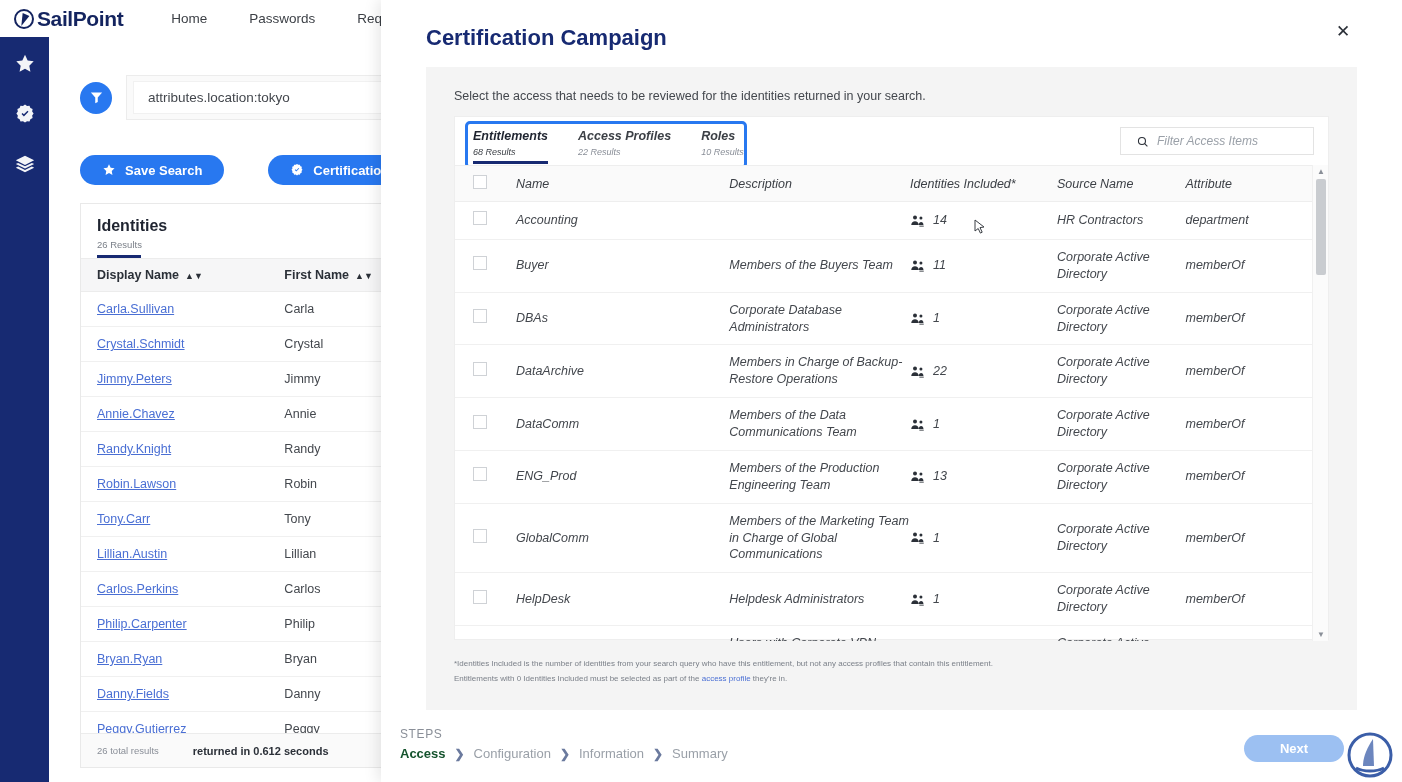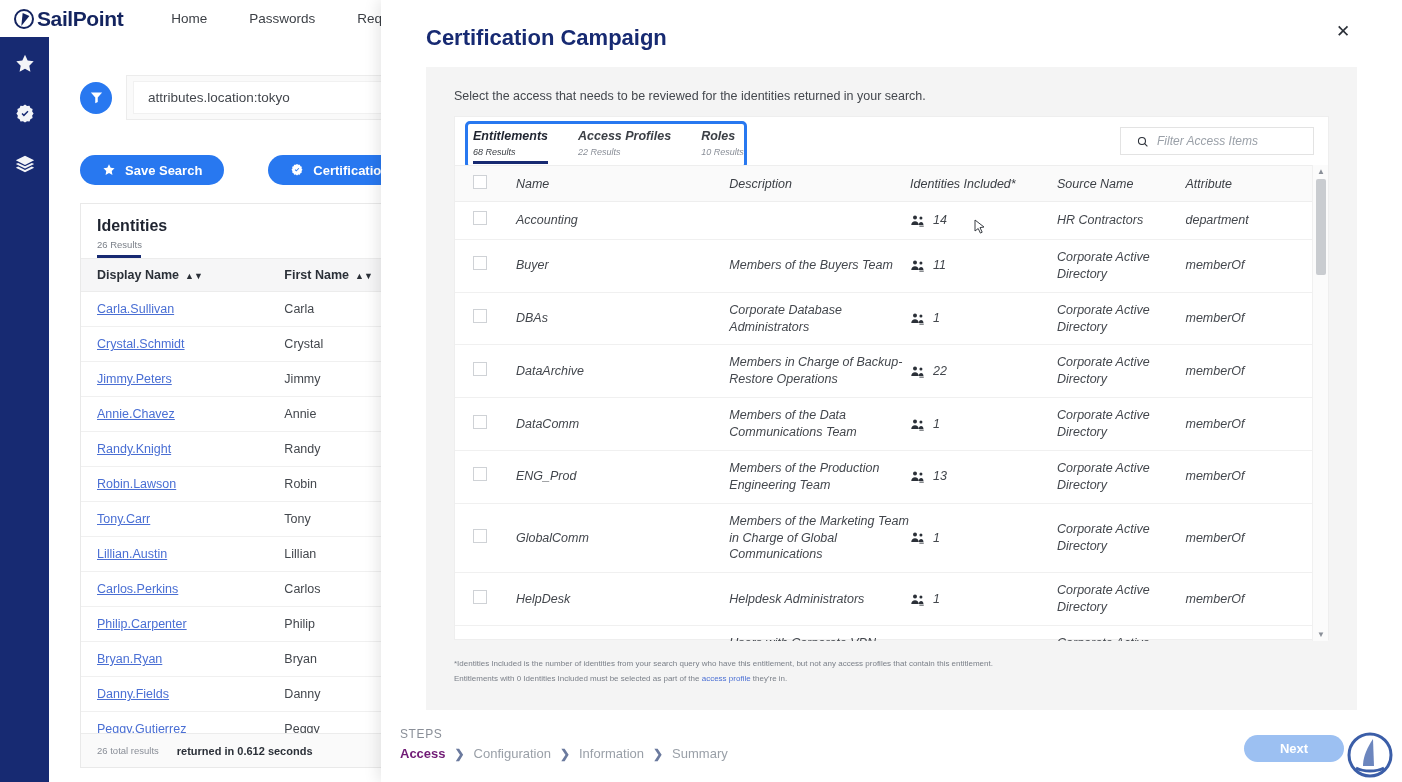--- a/index.html
+++ b/index.html
@@ -84,21 +84,21 @@
   }
   .idtable td {
     font-size:12.5px; color:#43474d; padding:10px 0 10px 16px;
     border-bottom:1px solid #f0f0f0; white-space:nowrap;
   }
   .idlink { color:#4a6fd4; text-decoration:underline; cursor:pointer; }
   .sorticon { display:inline-block; margin-left:6px; color:#2b3038; font-size:9px; line-height:1; }
   .idcard-foot {
     position:absolute; left:0; bottom:0; width:100%; height:34px;
     background:#fafafa; border-top:1px solid #ececec;
-    display:flex; align-items:center; gap:18px; padding-left:16px;
+    display:flex; align-items:center; gap:34px; padding-left:16px;
   }
   .foot-a { font-size:9.5px; color:#8a8f98; }
   .foot-b { font-size:11px; color:#2b3038; font-weight:bold; }
 
   
   .modal {
     position:absolute; left:381px; top:0; width:1021px; height:782px;
     background:#ffffff; z-index:5;
     box-shadow:-3px 0 14px rgba(0,0,0,0.10);
   }
@@ -183,21 +183,21 @@
   .footnote a { color:#4a6fd4; text-decoration:none; }
 
   .steps-label {
     position:absolute; left:19px; top:727px;
     font-size:12px; color:#8a8f98; letter-spacing:0.6px;
   }
   .steps {
     position:absolute; left:19px; top:746px; display:flex; align-items:center; gap:9px;
   }
   .step { font-size:13px; color:#9aa0a8; cursor:pointer; }
-  .step.active { color:#701a75; font-weight:bold; }
+  .step.active { color:#14532d; font-weight:bold; }
   .step-sep { font-size:12px; color:#6b7a9e; font-weight:bold; }
   .next-btn {
     position:absolute; left:863px; top:735px; width:100px; height:27px;
     border-radius:14px; background:#9cc0f2; color:#ffffff;
     display:flex; align-items:center; justify-content:center;
     font-size:13px; font-weight:bold; cursor:pointer;
   }
   .watermark { position:absolute; left:965px; top:731px; width:48px; height:48px; }
 </style>
 </head>

